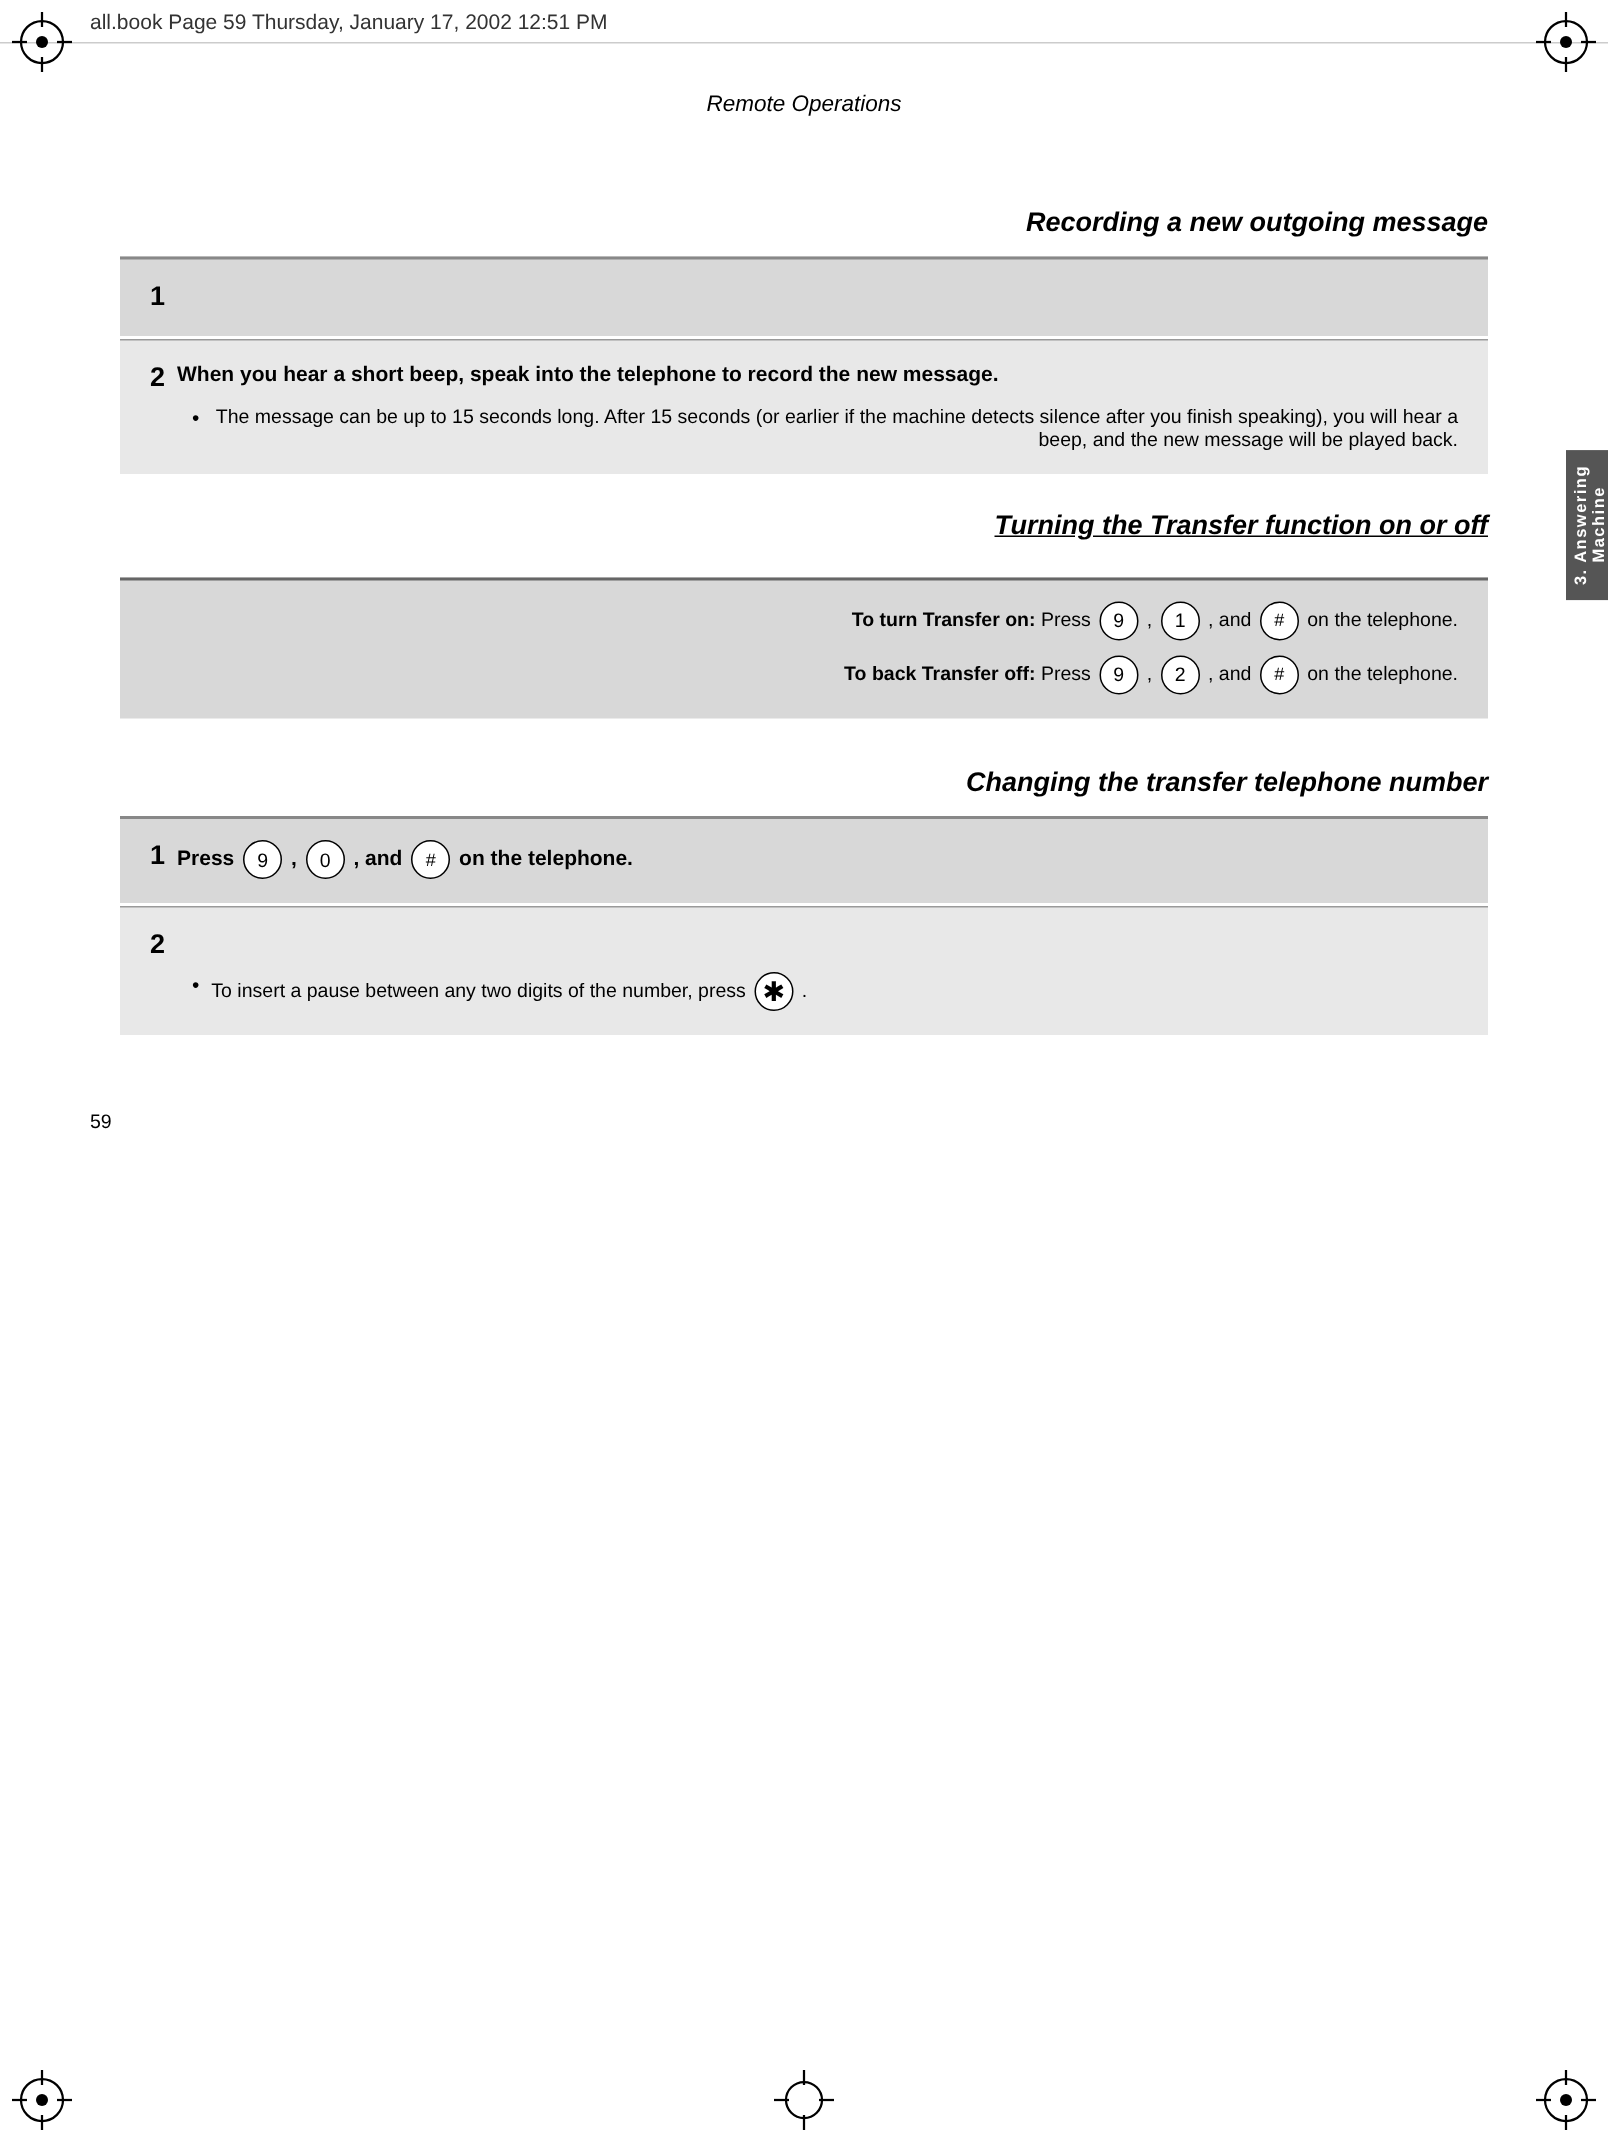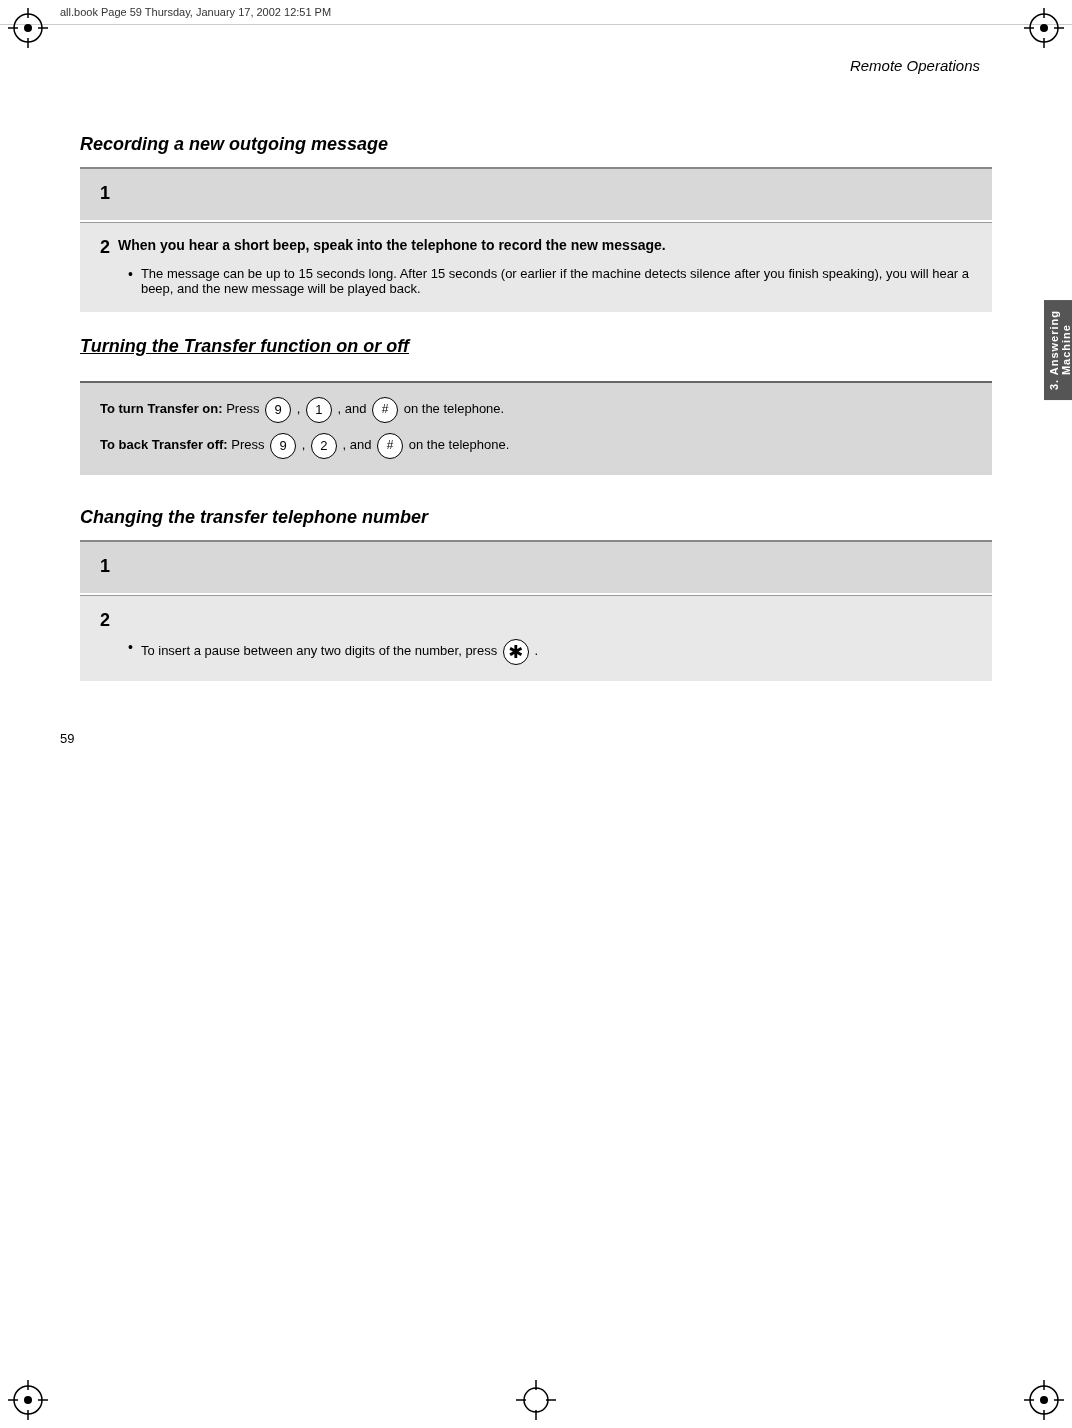--- a/index.html
+++ b/index.html
@@ -7,31 +7,32 @@
       background: #ffffff;
       font-family: Arial, Helvetica, sans-serif;
       width: 1072px;
       min-height: 1428px;
       position: relative;
       color: #000000;
     }
 
     
     .page-header {
-      text-align: right;
-      padding: 28px 92px 10px 60px;
+      text-align: center;
+      padding: 28px 60px 10px 60px;
       font-size: 14px;
       font-style: italic;
       border-bottom: none;
     }
 
     
     .content {
       padding: 20px 80px 40px 80px;
       position: relative;
+      text-align: right;
     }
 
     
     .section-title {
       font-size: 18px;
       font-style: italic;
       font-weight: bold;
       margin-bottom: 12px;
       margin-top: 30px;
     }
@@ -135,21 +136,21 @@
 
     
     .page-number {
       text-align: left;
       padding: 10px 60px;
       font-size: 13px;
     }
 
     
     .file-info {
-      font-size: 11px;
+      font-size: 14px;
       color: #333;
       padding: 6px 60px;
       border-bottom: 1px solid #ccc;
       margin-bottom: 4px;
     }
 
     
     .mark-svg {
       position: absolute;
     }
@@ -276,20 +277,34 @@
     </div>
   </div>
 
   <div class="section-title" style="margin-top:32px;">
     <span>Changing the transfer telephone number</span>
   </div>
 
   <div class="step-box" style="background:#d8d8d8; border-top:2px solid #888;">
     <div class="step-content">
       <span class="step-number">1</span>
+      <span class="step-text">
+        <span>Press</span>
+        <span> </span>
+        <span class="key-btn">9</span>
+        <span>,</span>
+        <span> </span>
+        <span class="key-btn">0</span>
+        <span> </span>
+        <span>, and</span>
+        <span> </span>
+        <span class="key-btn key-btn-hash">#</span>
+        <span> </span>
+        <span>on the telephone.</span>
+      </span>
     </div>
   </div>
 
   <div class="step-box-inner" style="background:#e8e8e8; border-top:1px solid #999;">
     <div class="step-content">
       <span class="step-number">2</span>
     </div>
     <div class="bullet-item">
       <span>
         <span>To insert a pause between any two digits of the number, press</span>

